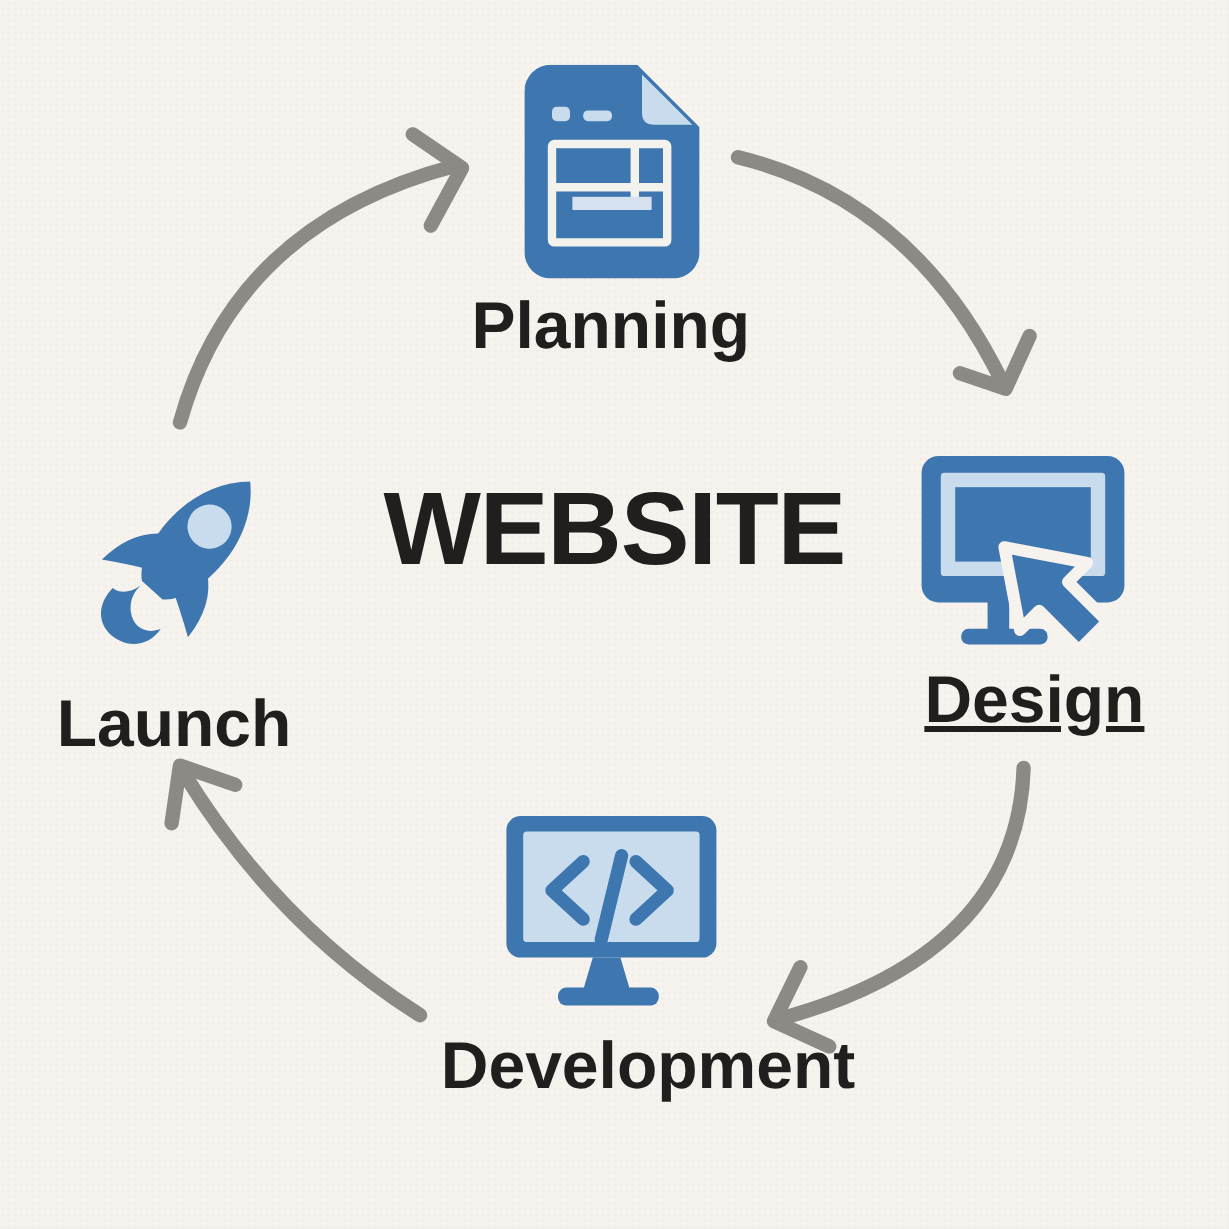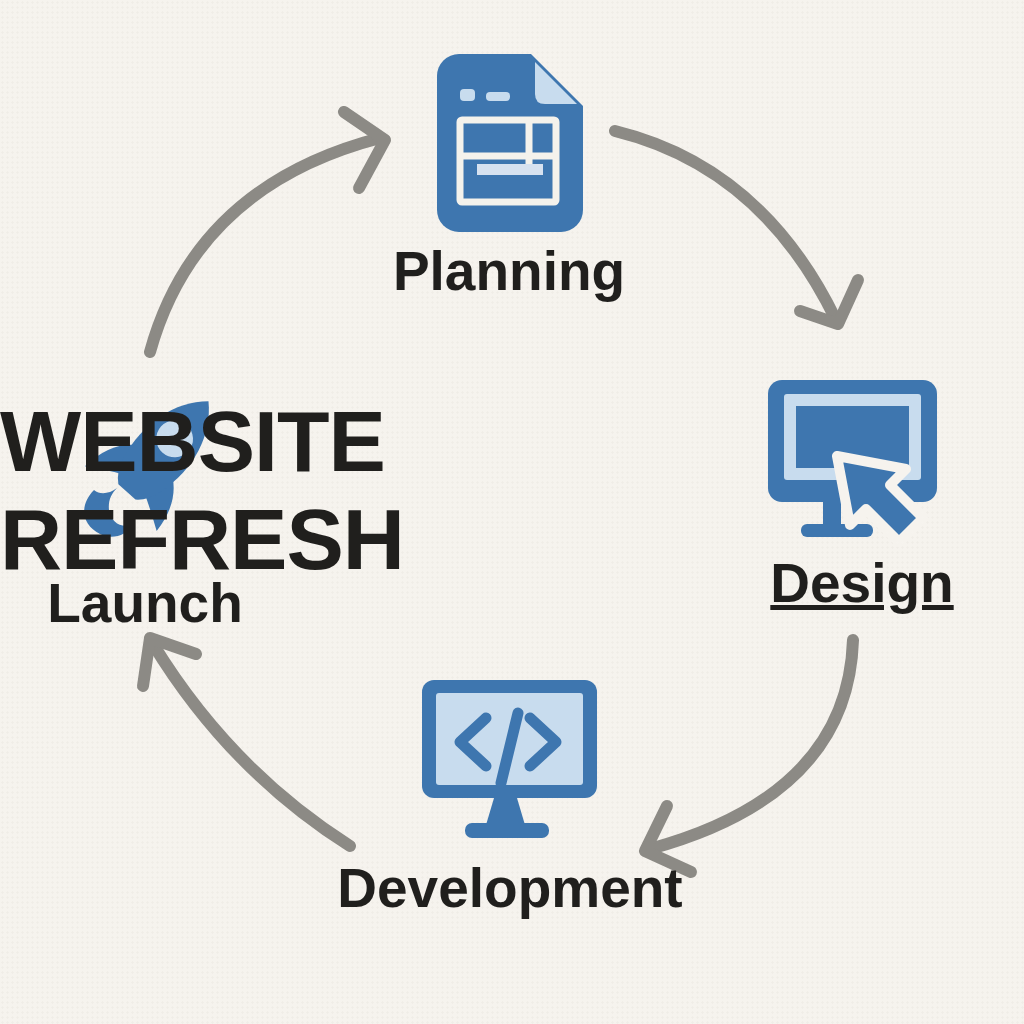--- a/index.html
+++ b/index.html
@@ -27,21 +27,21 @@
   .cursor{
     fill:var(--icon-blue,#3e76af);
     stroke:var(--background,#f6f3ee);stroke-width:10;stroke-linejoin:round;
   }
   .stage-label{
     position:absolute;transform:translateX(-50%);
     font-weight:bold;font-size:55px;line-height:55px;white-space:nowrap;
     color:var(--text,#201f1d);
   }
   .title{
-    position:absolute;left:0;right:0;top:392px;text-align:left;
+    position:absolute;left:0;right:0;top:392px;text-align:center;
     font-weight:bold;font-size:86px;line-height:98px;letter-spacing:-1px;
     color:var(--text,#201f1d);
   }
 </style>
 </head>
 <body>
 
 <div class="canvas">
 
   <div class="texture"></div>
@@ -96,34 +96,33 @@
       <rect class="fb" x="4" y="5" width="175" height="118" rx="12"></rect>
       <rect class="flb" x="18" y="18" width="147" height="92" rx="3"></rect>
       <g>
         <path class="sb" d="M 68 43 L 42 67 L 68 91"></path>
         <path class="sb" d="M 100 38 L 83 108"></path>
         <path class="sb" d="M 112 43 L 138 67 L 112 91"></path>
       </g>
       <path class="fb" d="M 76 123 L 99 123 L 107 150 L 68 150 Z"></path>
       <rect class="fb" x="47" y="148" width="84" height="15" rx="7"></rect>
     </svg>
-    <div class="stage-label" style="left:510px;top:861px;">Development</div>
+    <div class="stage-label" style="left:540px;top:861px;">Development</div>
   </div>
 
   <div>
     <svg class="icon" style="left:72px;top:382px;" width="180" height="158" viewBox="0 0 180 158">
       <g transform="translate(104 -10) scale(1.15) rotate(42)">
         <path class="fb" d="M 17 70 Q -2 84 -4 114 Q 12 104 25 97 Z"></path>
         <path class="fb" d="M 59 70 Q 78 84 80 114 Q 64 104 51 97 Z"></path>
         <path class="fb" d="M 38 0 C 60 20 68 52 60 86 Q 56 100 48 106 L 28 106 Q 20 100 16 86 C 8 52 16 20 38 0 Z"></path>
         <circle class="flb" cx="38" cy="44" r="16"></circle>
       </g>
       <path class="fb" d="M 22 108 C 8 122 8 142 28 152 C 40 158 54 154 62 142 C 50 147 39 141 37 128 C 36 119 39 112 45 106 C 37 112 28 113 22 108 Z"></path>
     </svg>
     <div class="stage-label" style="left:145px;top:576px;">Launch</div>
   </div>
 
   <div class="title">
     <div>WEBSITE</div>
-    <div>REFRESH</div>
   </div>
 
 </div>
 
 </body></html>

